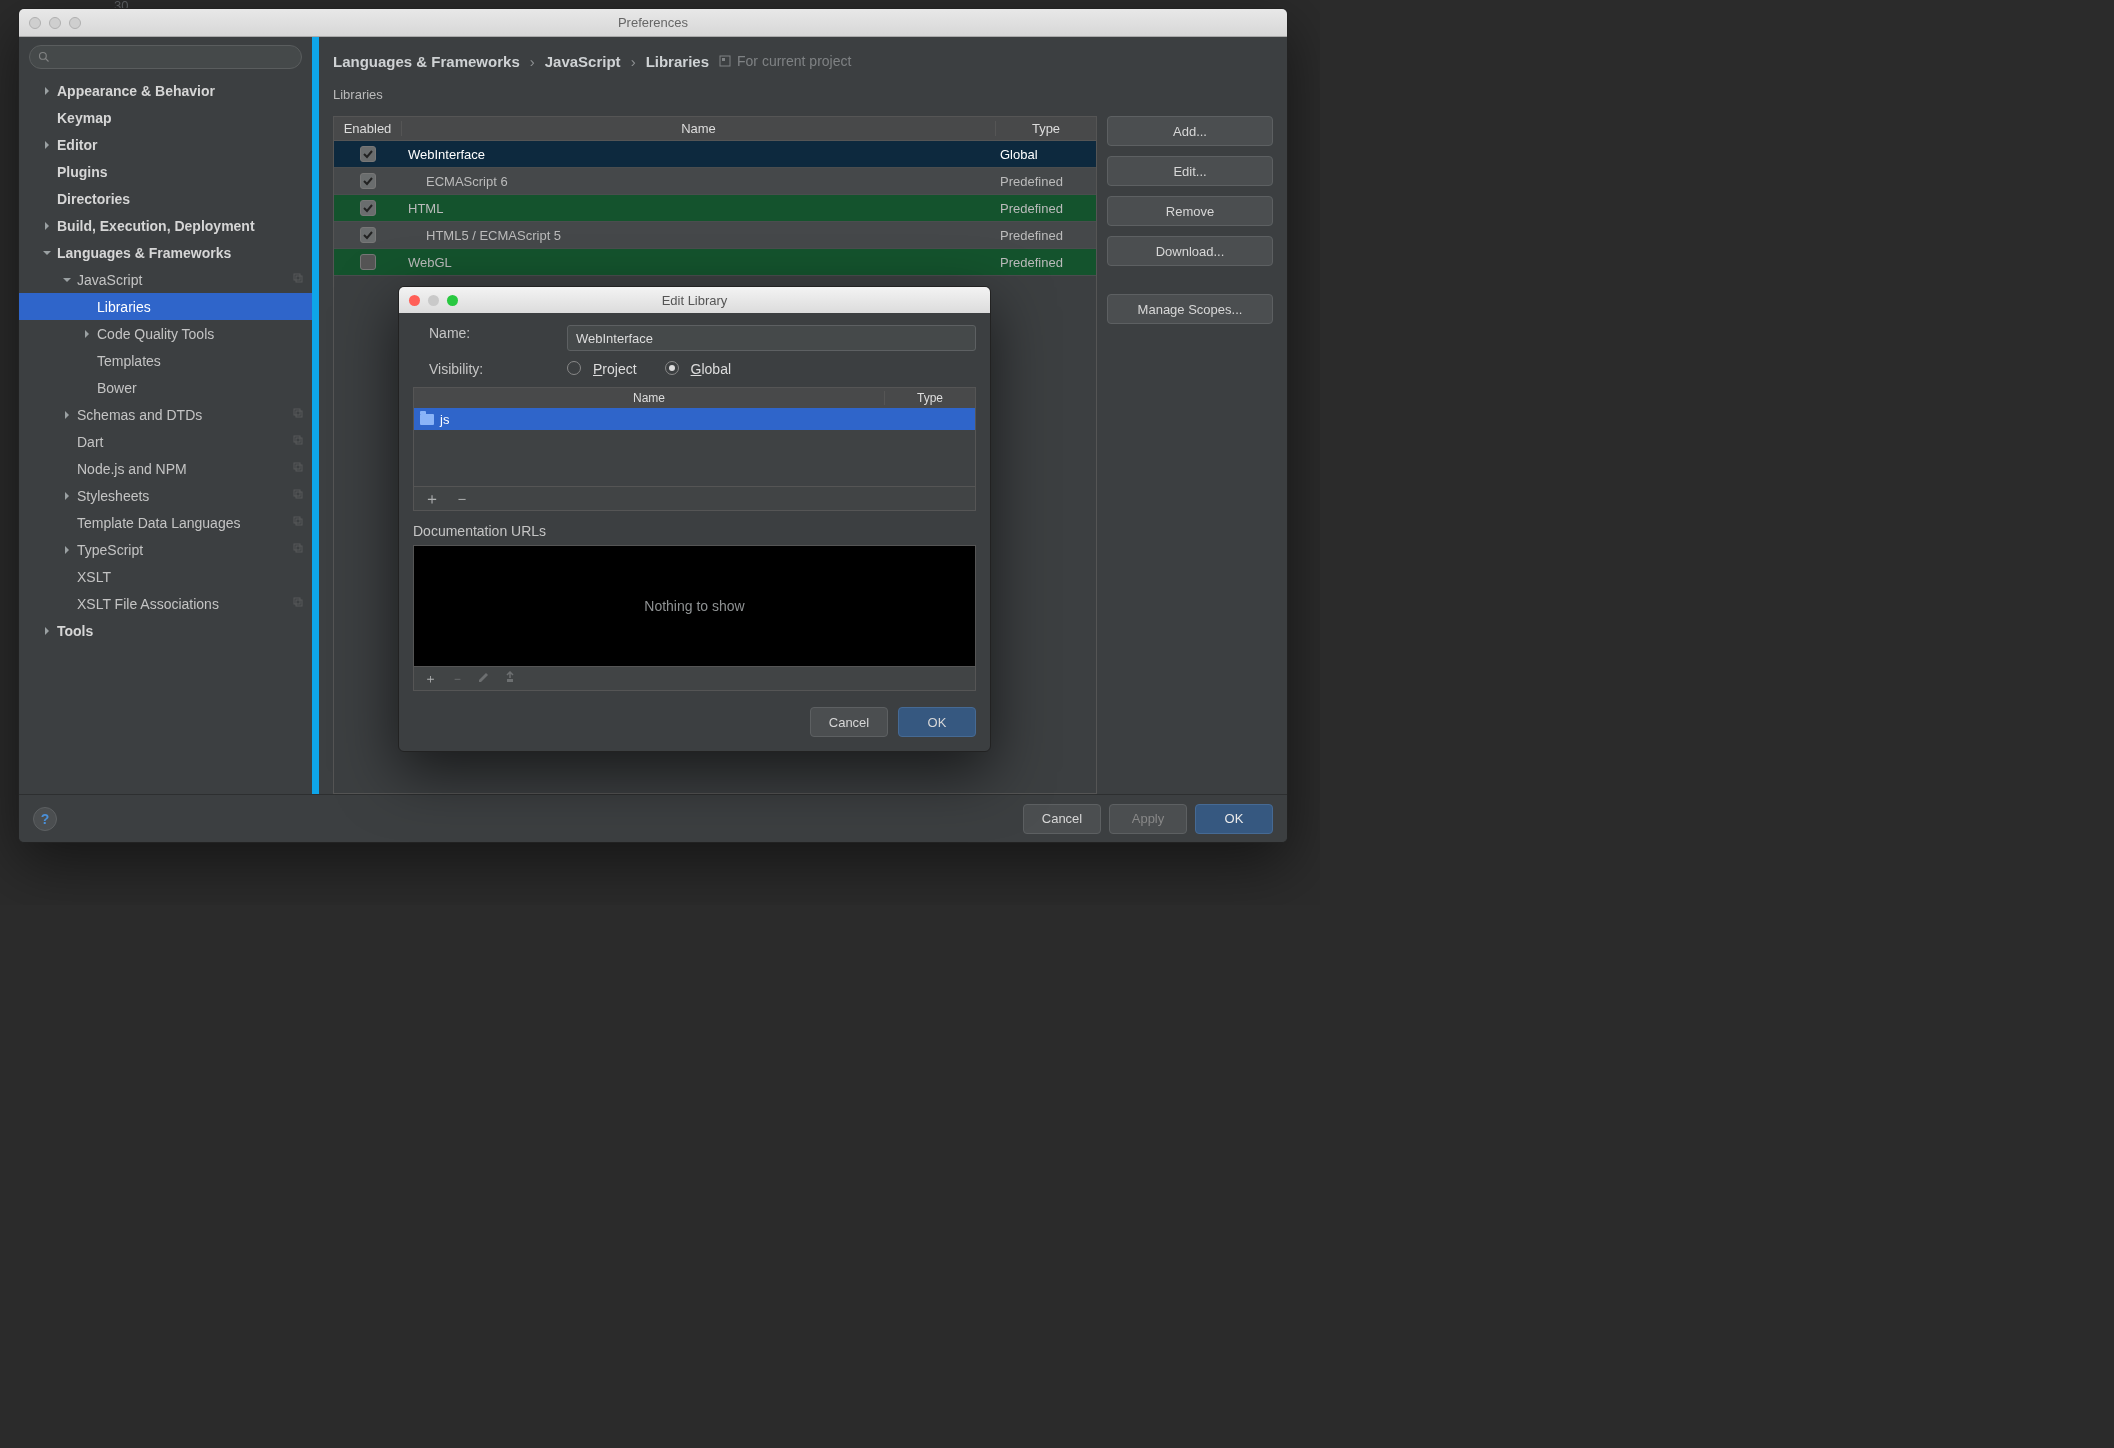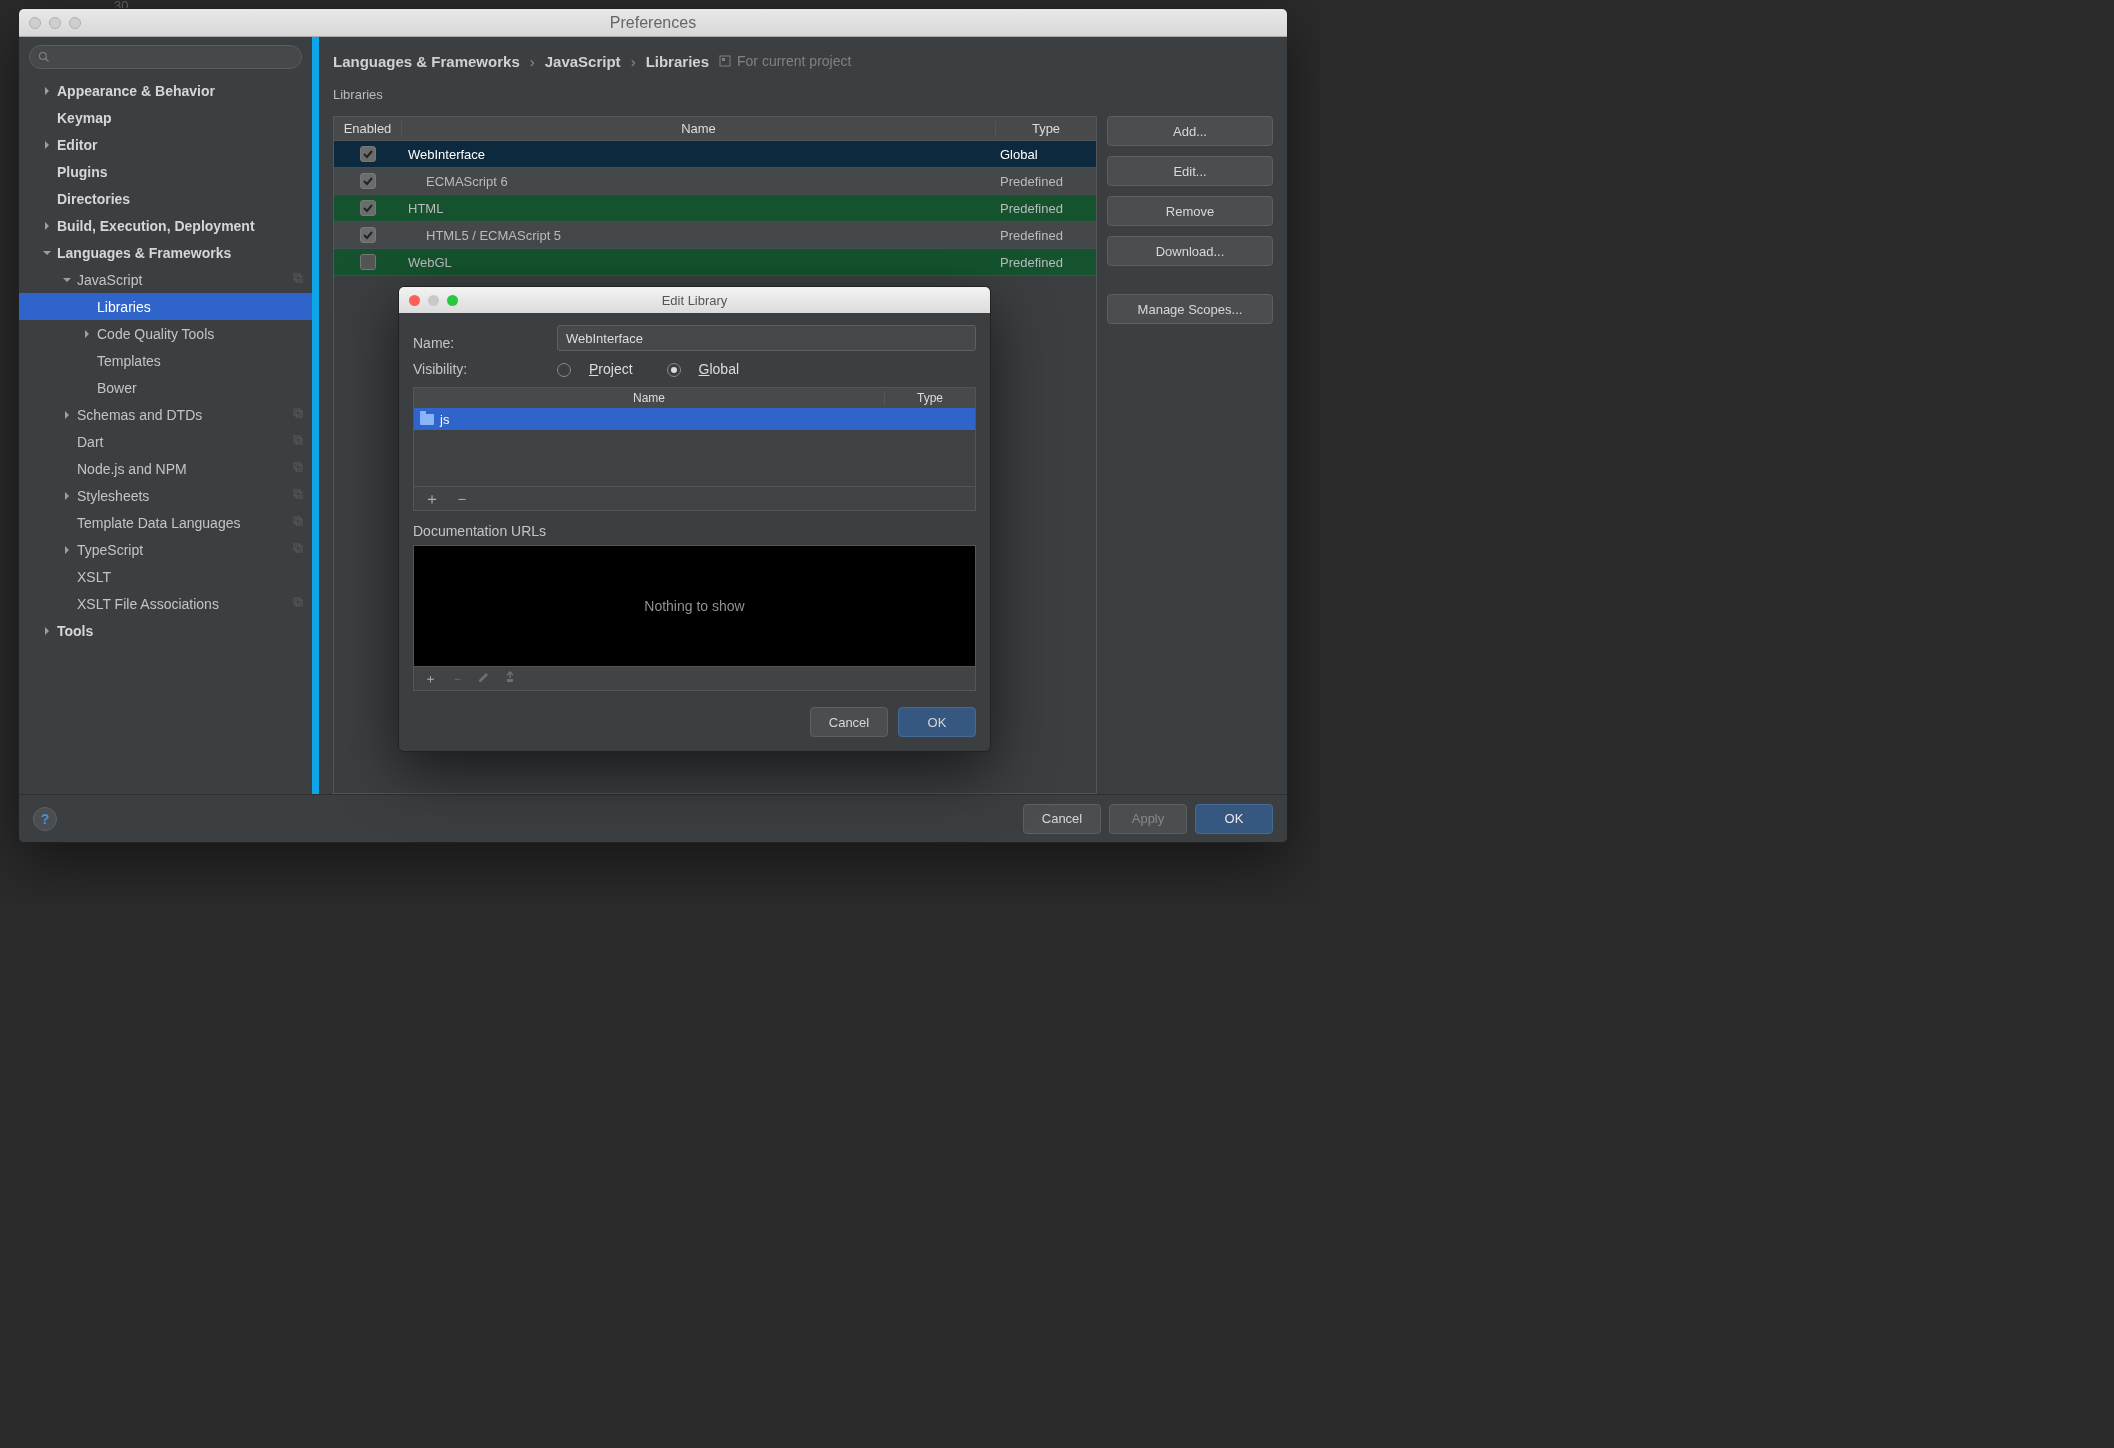--- a/index.html
+++ b/index.html
@@ -30,21 +30,21 @@
     background: linear-gradient(#e8e8e8,#d7d7d7);
     display: flex; align-items: center;
     position: relative;
     border-bottom: 1px solid #aaa;
   }
   .traffic { display:flex; gap:8px; padding-left:10px; }
   .tl { width:12px; height:12px; border-radius:50%; }
   .tl.c,.tl.m,.tl.z { background:#cfcfcf; border:1px solid #b0b0b0; }
   .titlebar .title {
     position:absolute; left:0; right:0; text-align:center;
-    font-size:16px; color:#666; pointer-events:none;
+    font-size:13px; color:#666; pointer-events:none;
   }
 
   .prefs-body { display:flex; height: calc(100% - 28px - 48px); }
 
   
   .sidebar { width: 300px; background:#3c3f41; border-right:7px solid #0ea5e9; display:flex; flex-direction:column; }
   .search-wrap { padding:8px 10px 6px; }
   .search {
     width: 100%; height: 24px; border-radius: 12px;
     background:#45494a; border:1px solid #5a5d5e;
@@ -115,21 +115,21 @@
     border-radius:6px; box-shadow:0 20px 60px rgba(0,0,0,.6);
     overflow:hidden; z-index:10;
   }
   .dlg-title { height:26px; background:linear-gradient(#f3f3f3,#dcdcdc); position:relative; display:flex; align-items:center; }
   .dlg-title .title { position:absolute; left:0; right:0; text-align:center; font-size:13px; color:#555; pointer-events:none; }
   .dlg-traffic { display:flex; gap:8px; padding-left:10px; }
   .dtl { width:11px; height:11px; border-radius:50%; }
   .dtl.r{background:#ff5f57;} .dtl.y{background:#c9c9c9;} .dtl.g{background:#28c840;}
 
   .dlg-body { padding:12px 14px 6px; }
-  .form-row { display:flex; align-items:flex-end; margin-bottom:10px; gap:12px; }
+  .form-row { display:flex; align-items:flex-start; margin-bottom:10px; gap:6px;margin-left:16px; }
   .form-row .flabel { width:132px; color:#c5c5c5; font-size:14px; }
   .tfield { flex:1; height:26px; background:#45494a; border:1px solid #5d6062; border-radius:3px; color:#ddd; padding:0 8px; font-size:13px; }
   .select { width:190px; height:26px; background:#45494a; border:1px solid #5d6062; border-radius:3px; display:flex; align-items:center; }
   .select .sv { flex:1; padding:0 8px; color:#ddd; }
   .select .sd { width:24px; border-left:1px solid #5d6062; display:flex; align-items:center; justify-content:center; }
   .vlabel { color:#c5c5c5; font-size:14px; }
   .vfield { width:60px; height:26px; background:#45494a; border:1px solid #5d6062; border-radius:3px; }
   .radio { width:14px; height:14px; border-radius:50%; border:1px solid #888; display:inline-flex; align-items:center; justify-content:center; margin-right:6px; }
   .radio.on::after { content:""; width:6px; height:6px; border-radius:50%; background:#ddd; }
   .rlabel { margin-right:22px; color:#ddd; font-size:14px; }

